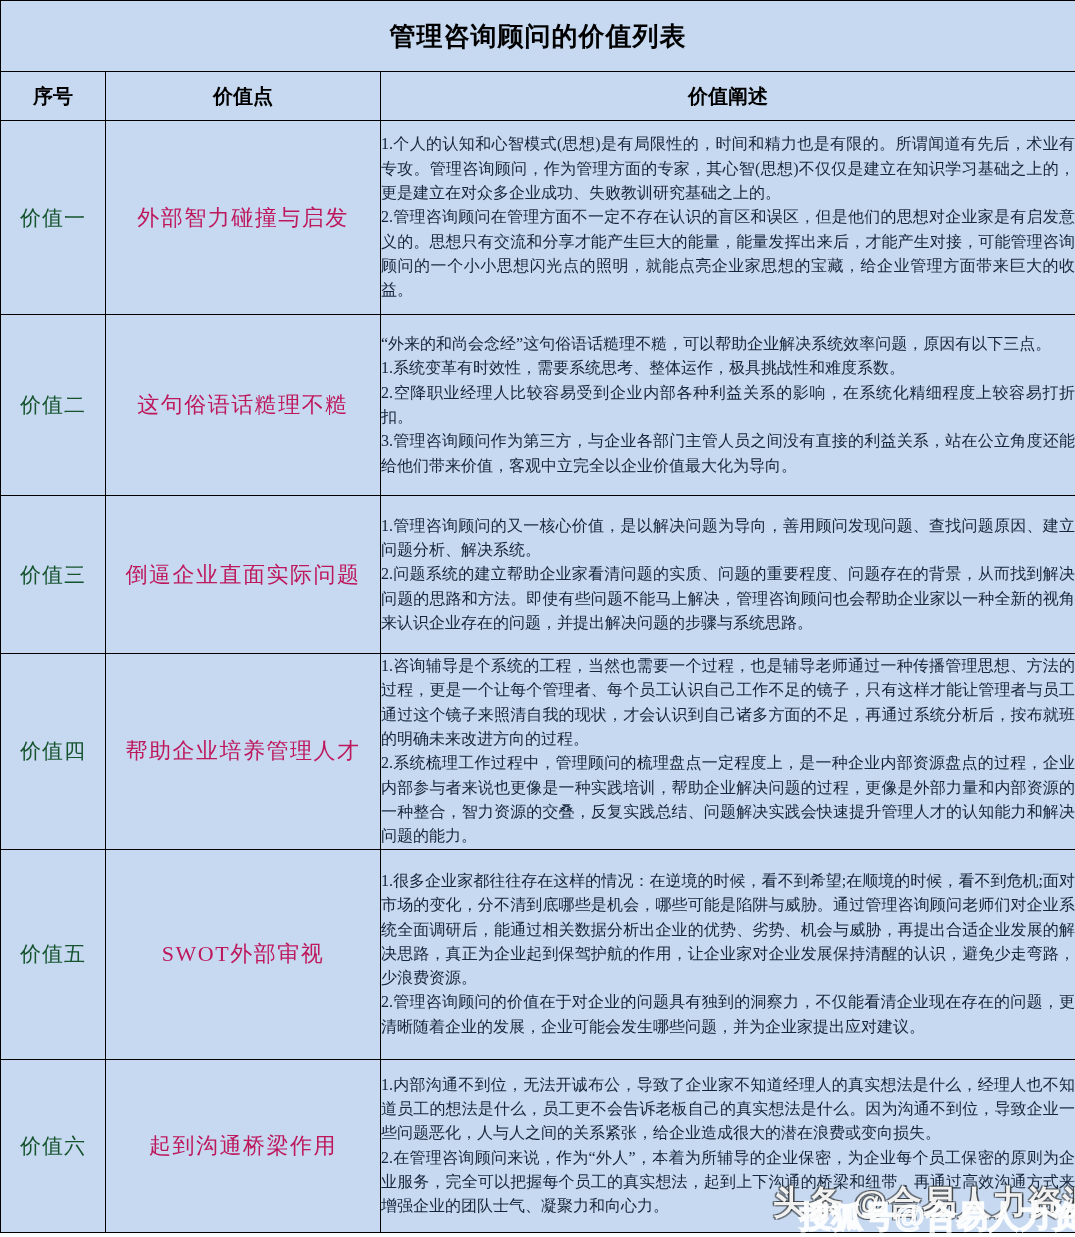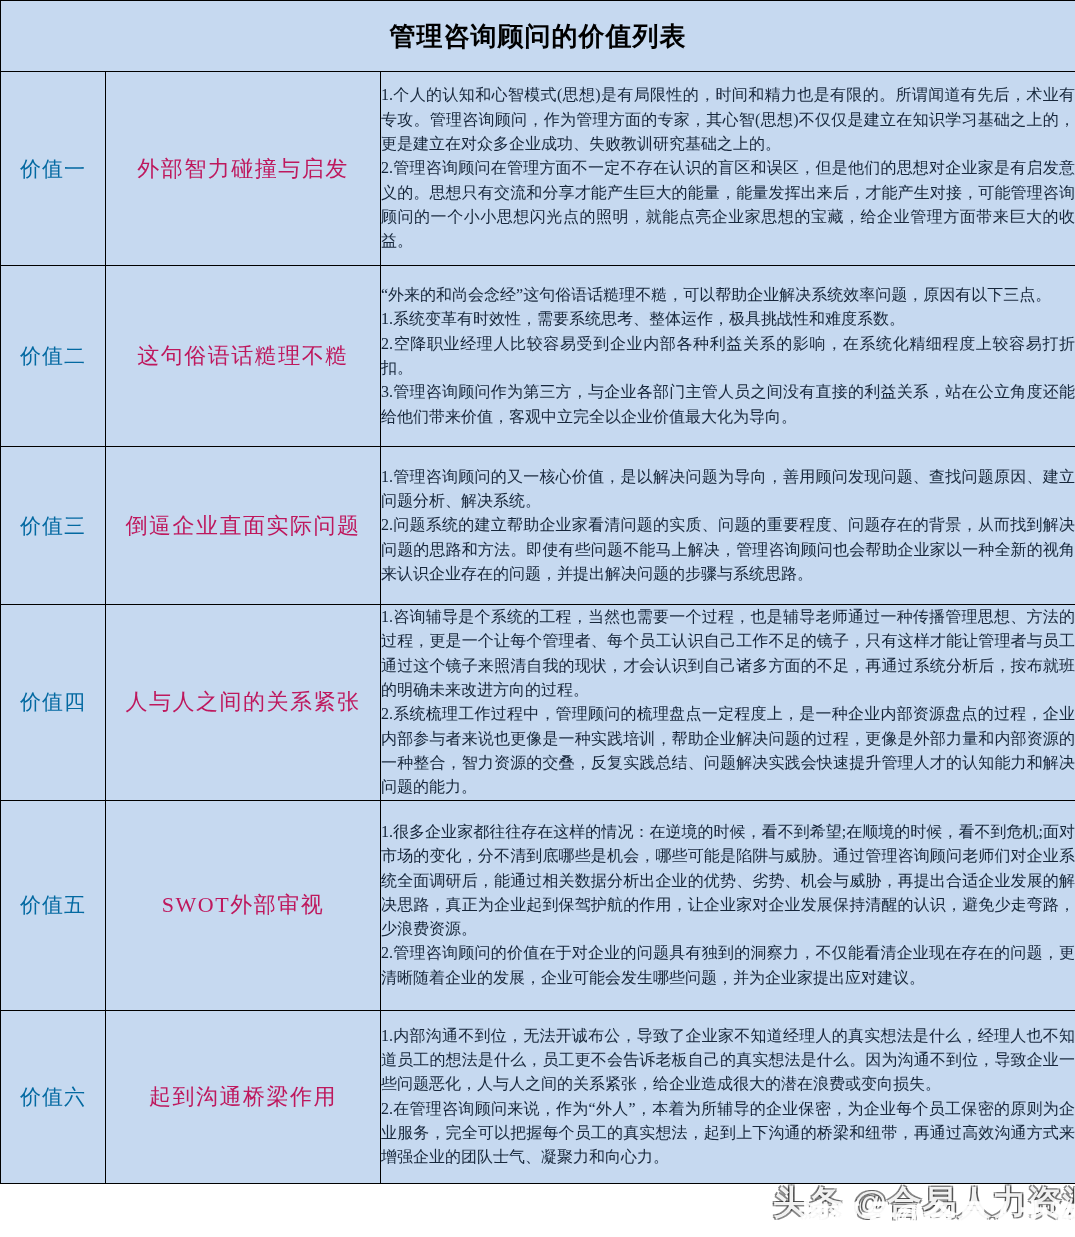--- a/index.html
+++ b/index.html
@@ -64,21 +64,21 @@
     color: #000000;
   }
 
   
   .no-cell {
     text-align: center;
     vertical-align: middle;
   }
   .no-text {
     font-size: 21px;
-    color: #0369a1;
+    color: #14532d;
     letter-spacing: 1px;
     margin-top: 30px;
   }
   .point-cell {
     text-align: center;
     vertical-align: middle;
   }
   .point-text {
     font-size: 22px;
     color: #be185d;
@@ -154,20 +154,31 @@
       <col class="c-point">
       <col class="c-desc">
     </colgroup>
     <tbody>
       <tr>
         <td class="title-cell" colspan="3">
           <span class="title-text">管理咨询顾问的价值列表</span>
         </td>
       </tr>
 
+      <tr>
+        <td class="head-cell">
+          <span class="head-text">序号</span>
+        </td>
+        <td class="head-cell">
+          <span class="head-text">价值点</span>
+        </td>
+        <td class="head-cell">
+          <span class="head-text">价值阐述</span>
+        </td>
+      </tr>
 
       <tr class="r1">
         <td class="no-cell">
           <span class="no-text">价值一</span>
         </td>
         <td class="point-cell">
           <span class="point-text">外部智力碰撞与启发</span>
         </td>
         <td class="desc-cell">
           <div class="desc-text">1.个人的认知和心智模式(思想)是有局限性的，时间和精力也是有限的。所谓闻道有先后，术业有专攻。管理咨询顾问，作为管理方面的专家，其心智(思想)不仅仅是建立在知识学习基础之上的，更是建立在对众多企业成功、失败教训研究基础之上的。
@@ -201,21 +212,21 @@
           <div class="desc-text">1.管理咨询顾问的又一核心价值，是以解决问题为导向，善用顾问发现问题、查找问题原因、建立问题分析、解决系统。
 2.问题系统的建立帮助企业家看清问题的实质、问题的重要程度、问题存在的背景，从而找到解决问题的思路和方法。即使有些问题不能马上解决，管理咨询顾问也会帮助企业家以一种全新的视角来认识企业存在的问题，并提出解决问题的步骤与系统思路。</div>
         </td>
       </tr>
 
       <tr class="r4">
         <td class="no-cell">
           <span class="no-text">价值四</span>
         </td>
         <td class="point-cell">
-          <span class="point-text">人与人之间的关系紧张</span>
+          <span class="point-text">帮助企业培养管理人才</span>
         </td>
         <td class="desc-cell">
           <div class="desc-text">1.咨询辅导是个系统的工程，当然也需要一个过程，也是辅导老师通过一种传播管理思想、方法的过程，更是一个让每个管理者、每个员工认识自己工作不足的镜子，只有这样才能让管理者与员工通过这个镜子来照清自我的现状，才会认识到自己诸多方面的不足，再通过系统分析后，按布就班的明确未来改进方向的过程。
 2.系统梳理工作过程中，管理顾问的梳理盘点一定程度上，是一种企业内部资源盘点的过程，企业内部参与者来说也更像是一种实践培训，帮助企业解决问题的过程，更像是外部力量和内部资源的一种整合，智力资源的交叠，反复实践总结、问题解决实践会快速提升管理人才的认知能力和解决问题的能力。</div>
         </td>
       </tr>
 
       <tr class="r5">
         <td class="no-cell">
           <span class="no-text">价值五</span>

